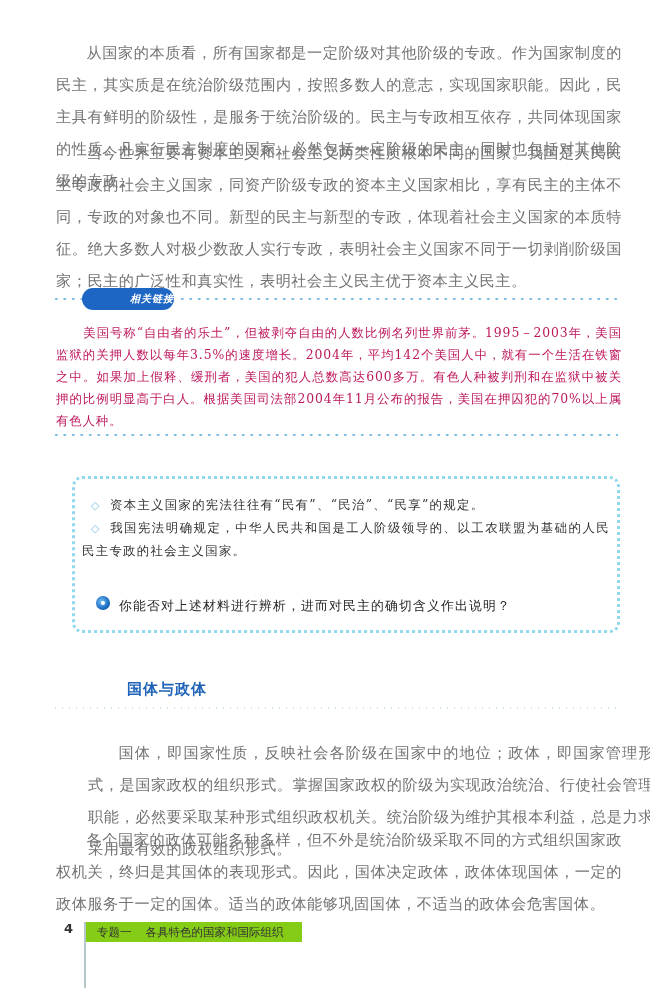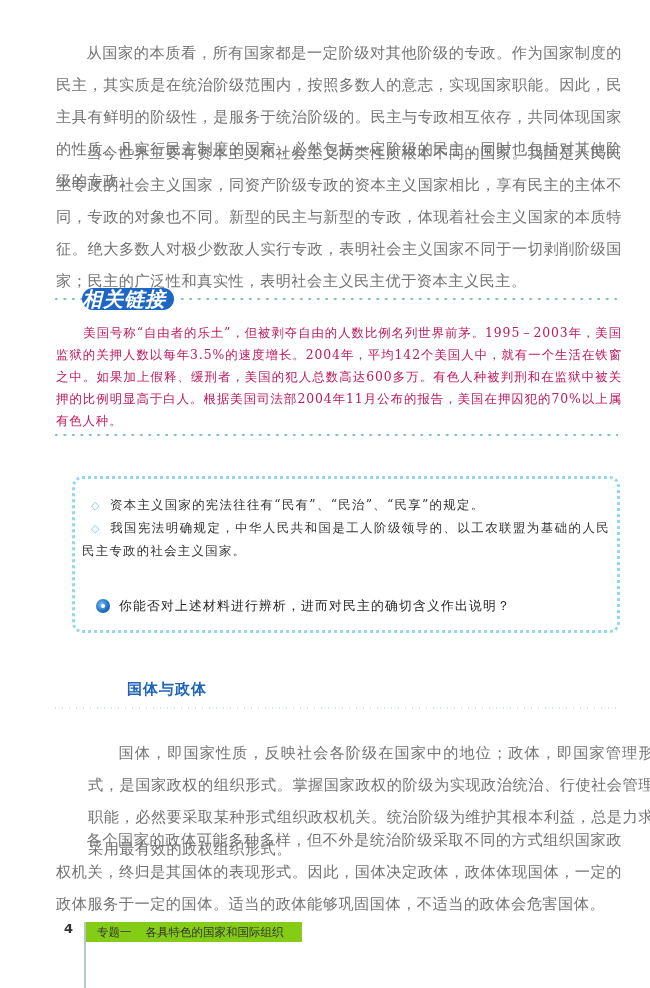--- a/index.html
+++ b/index.html
@@ -21,22 +21,22 @@
       background-size: 8.5px 2px; background-repeat: repeat-x;
     }
     #link-dots-left { left: 52px; top: 298px; width: 30px; }
     #link-dots-right { left: 178px; top: 298px; width: 440px; }
     #link-dots-bottom { left: 52px; top: 434px; width: 566px; }
 
     .banner {
       position: absolute; left: 82px; top: 288px; width: 92px; height: 22px;
       background: #1e66c4; border-radius: 11px;
       color: #fff; font-family: "DejaVu Sans", "Liberation Sans", sans-serif;
-      font-weight: bold; font-style: italic; font-size: 20px; line-height: 22px;
-      text-align: left; letter-spacing: 1px;
+      font-weight: bold; font-style: italic; font-size: 10px; line-height: 22px;
+      text-align: right; letter-spacing: 1px;
     }
 
     .link-body {
       position: absolute; left: 56px; top: 322px; width: 566px;
       font-size: 12.4px; line-height: 22px; letter-spacing: 0.9px;
       text-align: justify; color: #be185d;
     }
     .link-body .ind { display: inline-block; width: 2.2em; }
 
     
@@ -46,21 +46,21 @@
     }
     .qitems {
       position: absolute; left: 82px; top: 494px; width: 528px;
       font-size: 12.4px; line-height: 22px; letter-spacing: 1.3px; color: #333;
     }
     .qitem { text-align: justify; }
     .diamond { color: #7fc4e6; font-size: 11px; display: inline-block; width: 28px; text-align: center; font-family: "DejaVu Sans", sans-serif; }
     .qquestion {
       position: absolute; left: 96px; top: 596px; width: 520px;
       font-size: 12.8px; line-height: 20px; letter-spacing: 1.2px; color: #262626;
-      display: flex; align-items: center;
+      display: flex; 
     }
     .qicon {
       width: 14px; height: 14px; border-radius: 50%; margin-right: 9px; flex: none;
       background: radial-gradient(circle at 40% 40%, #7cc0f0 0%, #1e72c8 55%, #0d3f86 100%);
       position: relative;
     }
     .qicon::after {
       content: ""; position: absolute; left: 5px; top: 5px; width: 4px; height: 4px;
       background: #fff; border-radius: 50%;
     }

